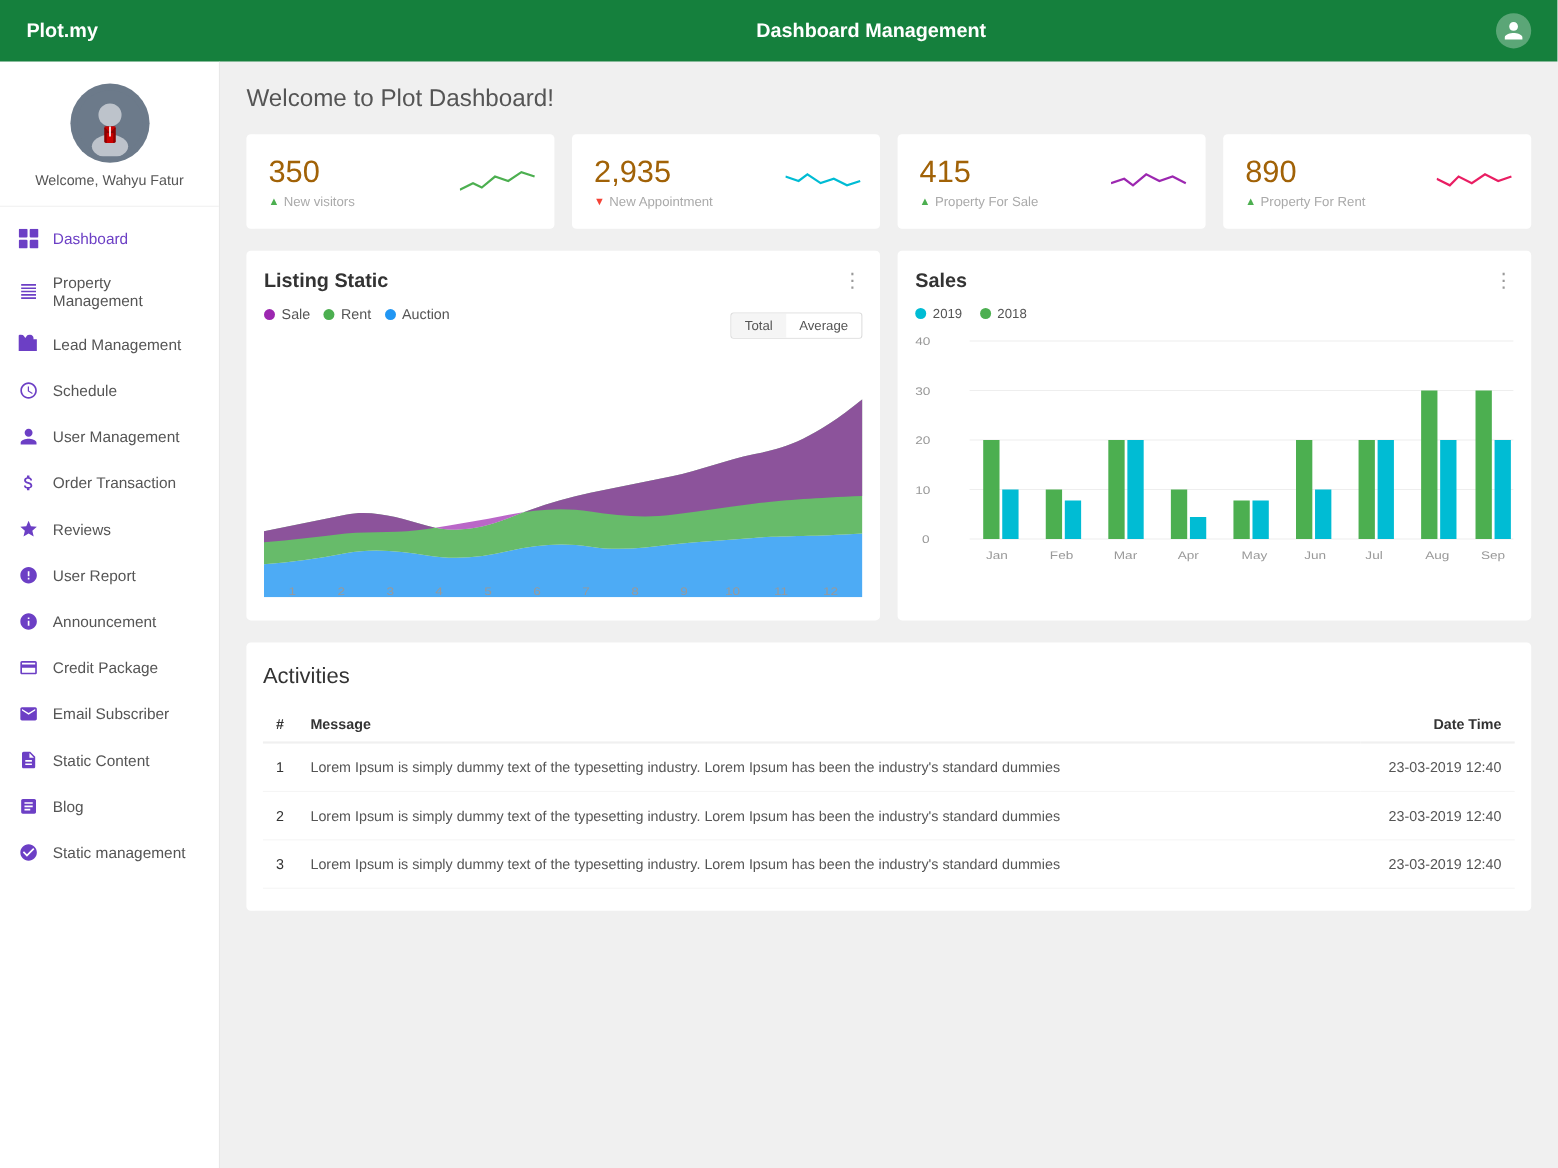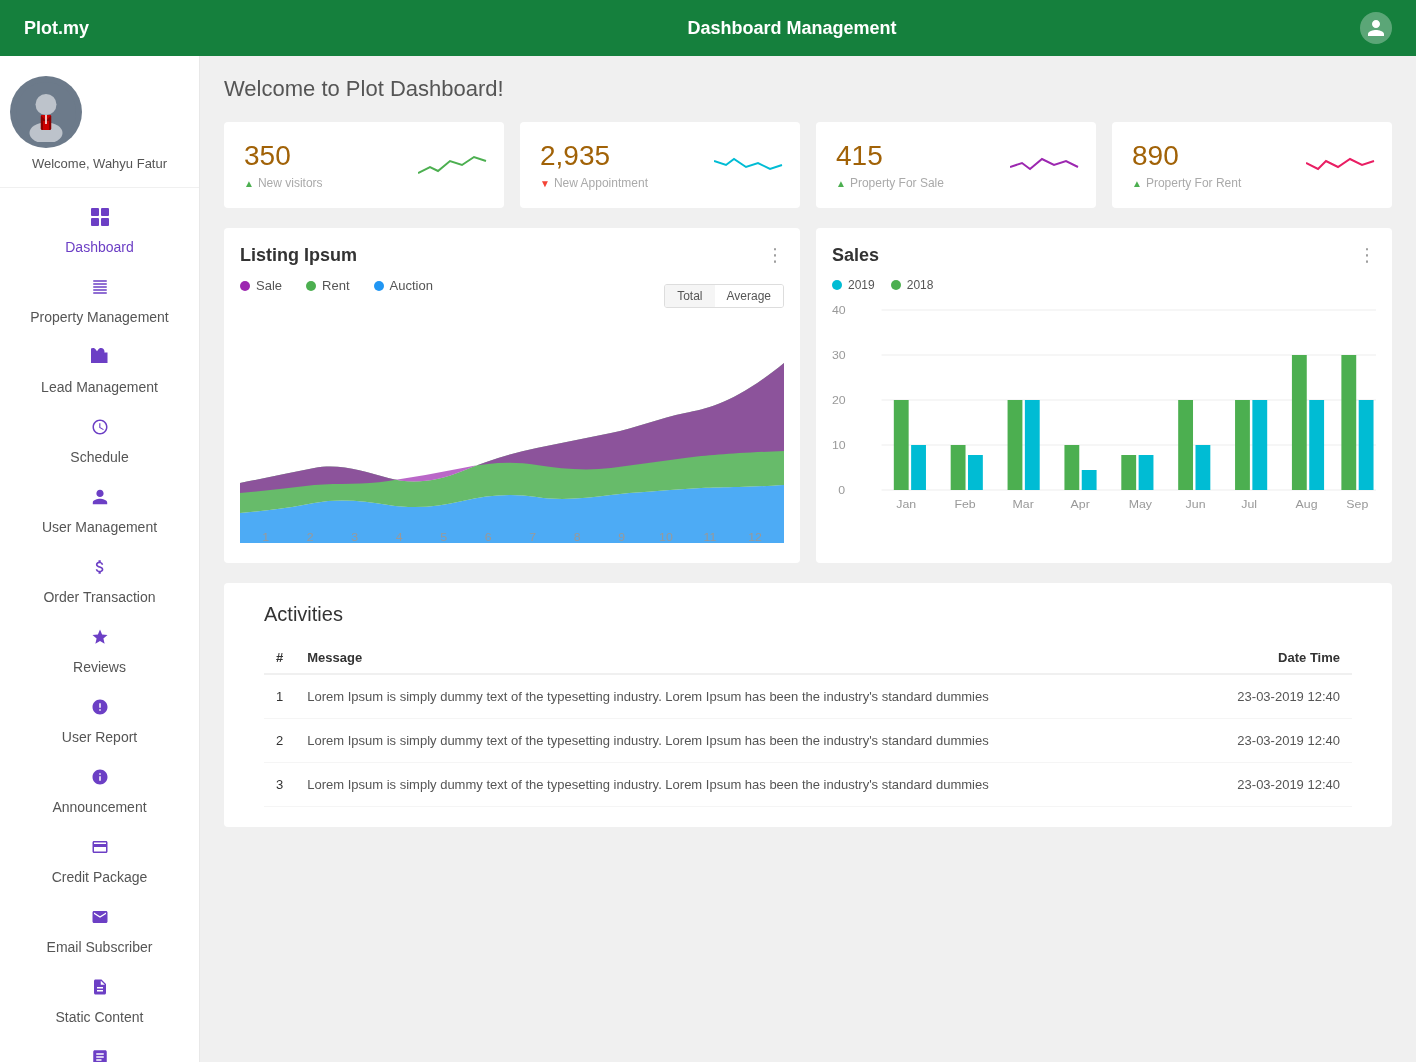--- a/index.html
+++ b/index.html
@@ -33,20 +33,21 @@
       background: white;
       flex-shrink: 0;
       display: flex;
       flex-direction: column;
       overflow-y: auto;
       border-right: 1px solid #e8e8e8;
     }
     .sidebar-profile {
       display: flex;
       flex-direction: column;
+      align-items: center;
       padding: 20px 10px 16px;
       border-bottom: 1px solid #f0f0f0;
     }
     .avatar-circle {
       width: 72px; height: 72px; border-radius: 50%;
       background: #6c7a8a;
       display: flex; align-items: center; justify-content: center;
       overflow: hidden; margin-bottom: 8px;
     }
     .avatar-circle svg { width: 60px; height: 60px; }
@@ -54,21 +55,20 @@
     .sidebar-nav { flex: 1; padding: 8px 0; }
     .sidebar-item {
       display: flex;
       align-items: center;
       padding: 11px 16px;
       cursor: pointer;
       color: #555;
       font-size: 14px;
       gap: 12px;
       transition: background 0.15s;
-      flex-direction: column;
     }
     .sidebar-item.active { color: #6c3fc5; }
     .sidebar-item .icon { width: 20px; height: 20px; display: flex; align-items: center; justify-content: center; color: #6c3fc5; font-size: 16px; flex-shrink: 0; }
 
     
     .content { flex: 1; overflow-y: auto; padding: 20px 24px; background: #f0f0f0; }
     .page-title { font-size: 22px; color: #555; font-weight: 300; margin-bottom: 20px; }
 
     
     .stat-cards { display: grid; grid-template-columns: repeat(4, 1fr); gap: 16px; margin-bottom: 20px; }
@@ -89,38 +89,38 @@
     .stat-sparkline { position: absolute; right: 16px; top: 50%; transform: translateY(-50%); }
 
     
     .charts-row { display: grid; grid-template-columns: 1fr 1fr; gap: 16px; margin-bottom: 20px; }
     .chart-card { background: white; border-radius: 4px; padding: 16px; }
     .chart-header { display: flex; justify-content: space-between; align-items: center; margin-bottom: 12px; }
     .chart-title { font-size: 18px; font-weight: bold; color: #333; }
     .chart-menu { color: #999; cursor: pointer; font-size: 18px; }
 
     
-    .listing-legend { display: flex; gap: 24px; margin-bottom: 20px; }
+    .listing-legend { display: flex; gap: 12px; margin-bottom: 20px; }
     .legend-item { display: flex; align-items: center; gap: 6px; font-size: 13px; color: #555; }
     .legend-dot { width: 10px; height: 10px; border-radius: 50%; }
 
     .listing-toggle { display: flex; border: 1px solid #ddd; border-radius: 3px; overflow: hidden; margin-left: auto; }
     .toggle-btn { padding: 4px 12px; font-size: 12px; cursor: pointer; color: #555; background: white; border: none; }
     .toggle-btn.active { background: #f5f5f5; }
 
     
     .chart-svg-container { width: 100%; }
 
     
     .sales-legend { display: flex; gap: 16px; margin-bottom: 8px; text-align: right; }
     .sales-legend-item { display: flex; align-items: center; gap: 6px; font-size: 12px; color: #555; }
     .sales-dot { width: 10px; height: 10px; border-radius: 50%; }
 
     
-    .activities-card { background: white; border-radius: 4px; padding: 20px 40px; }
+    .activities-card { background: white; border-radius: 4px; padding: 20px 15px; }
     .activities-title { font-size: 20px; color: #333; font-weight: 400; margin-bottom: 16px; }
     .activities-table { width: 100%; border-collapse: collapse; }
     .activities-table thead tr { border-bottom: 2px solid #f0f0f0; }
     .activities-table th { text-align: left; padding: 8px 12px; font-size: 13px; font-weight: bold; color: #333; }
     .activities-table th:last-child { text-align: right; }
     .activities-table tbody tr { border-bottom: 1px solid #f5f5f5; }
     .activities-table td { padding: 14px 12px; font-size: 13px; color: #555; vertical-align: top; }
     .activities-table td:first-child { color: #333; font-weight: 500; width: 30px; }
     .activities-table td:last-child { text-align: right; white-space: nowrap; width: 140px; }
   </style>
@@ -328,21 +328,21 @@
             <polyline points="0,18 12,24 20,16 32,22 44,14 56,20 68,16" fill="none" stroke="#e91e63" stroke-width="2"></polyline>
           </svg>
         </div>
       </div>
     </div>
 
     <div class="charts-row">
 
       <div class="chart-card">
         <div class="chart-header">
-          <div class="chart-title">Listing Ipsum</div>
+          <div class="chart-title">Listing Static</div>
           <div class="chart-menu">⋮</div>
         </div>
         <div style="display:flex; align-items:center; margin-bottom:10px;">
           <div class="listing-legend">
             <div class="legend-item">
               <div class="legend-dot" style="background:#9c27b0;"></div>
               <span>Sale</span>
             </div>
             <div class="legend-item">
               <div class="legend-dot" style="background:#4caf50;"></div>

